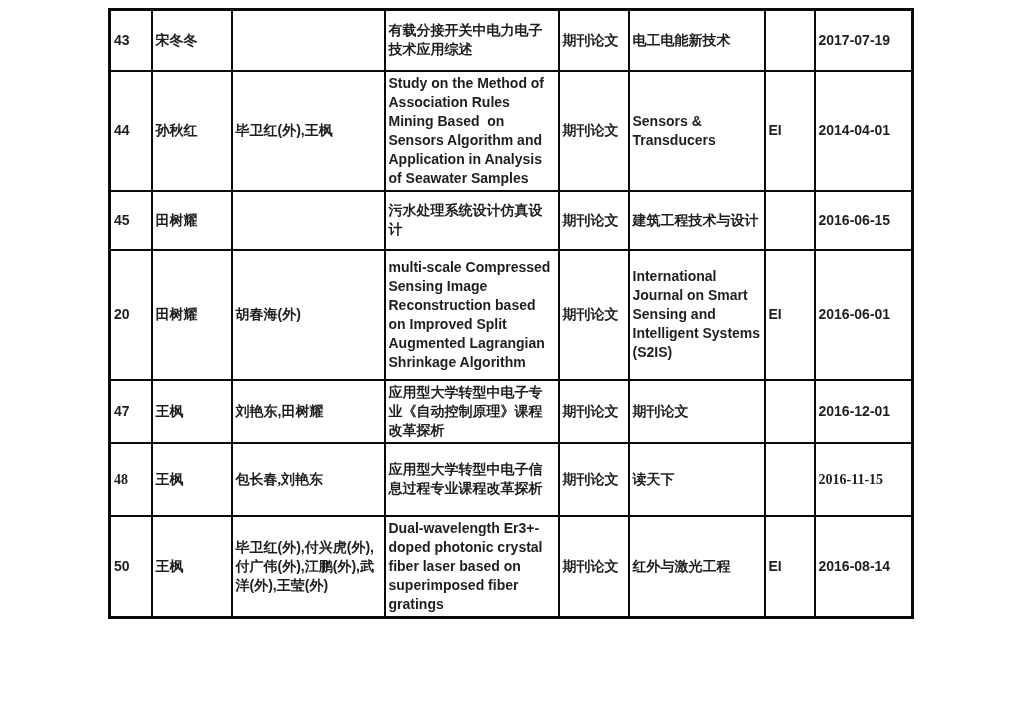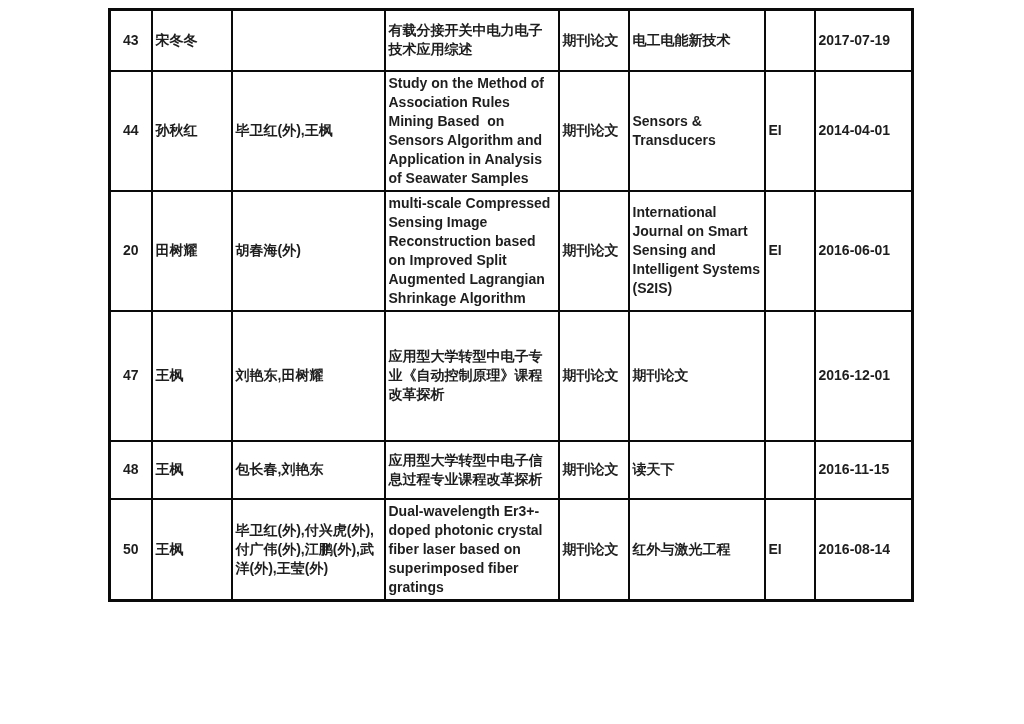--- a/index.html
+++ b/index.html
@@ -35,24 +35,24 @@
   col.w-type{width:70px;}
   col.w-journal{width:136px;}
   col.w-ei{width:50px;}
   col.w-date{width:98px;}
   
   table.pub tr:nth-child(1){height:61px;}
   table.pub tr:nth-child(2){height:118px;}
   table.pub tr:nth-child(3){height:59px;}
   table.pub tr:nth-child(4){height:130px;}
   table.pub tr:nth-child(5){height:58px;}
-  table.pub tr:nth-child(6){height:49px;}
+  table.pub tr:nth-child(6){height:73px;font-family:Liberation Serif, serif;}
   table.pub tr:nth-child(7){height:62px;}
   table.pub tr:nth-child(8){height:129px;}
-  td.c-idx{text-align:center;}
+  td.c-idx{}
   td.c-co{text-align:left;}
   td.c-author,td.c-title,td.c-type,td.c-journal,td.c-ei,td.c-date{text-align:left;}
 </style>
 </head>
 <body>
 
 <div class="page">
   <table class="pub">
     <colgroup>
       <col class="w-idx">
@@ -77,20 +77,30 @@
       </tr>
       <tr>
         <td class="c-idx">44</td>
         <td class="c-author">孙秋红</td>
         <td class="c-co">毕卫红(外),王枫</td>
         <td class="c-title">Study on the Method of Association Rules Mining Based  on Sensors Algorithm and Application in Analysis of Seawater Samples</td>
         <td class="c-type">期刊论文</td>
         <td class="c-journal">Sensors &amp; Transducers</td>
         <td class="c-ei">EI</td>
         <td class="c-date">2014-04-01</td>
+      </tr>
+      <tr>
+        <td class="c-idx">45</td>
+        <td class="c-author">田树耀</td>
+        <td class="c-co"></td>
+        <td class="c-title">污水处理系统设计仿真设计</td>
+        <td class="c-type">期刊论文</td>
+        <td class="c-journal">建筑工程技术与设计</td>
+        <td class="c-ei"></td>
+        <td class="c-date">2016-06-15</td>
       </tr>
       <tr>
         <td class="c-idx">20</td>
         <td class="c-author">田树耀</td>
         <td class="c-co">胡春海(外)</td>
         <td class="c-title">multi-scale Compressed Sensing Image Reconstruction based on Improved Split Augmented Lagrangian Shrinkage Algorithm</td>
         <td class="c-type">期刊论文</td>
         <td class="c-journal">International Journal on Smart Sensing and Intelligent Systems (S2IS)</td>
         <td class="c-ei">EI</td>
         <td class="c-date">2016-06-01</td>

